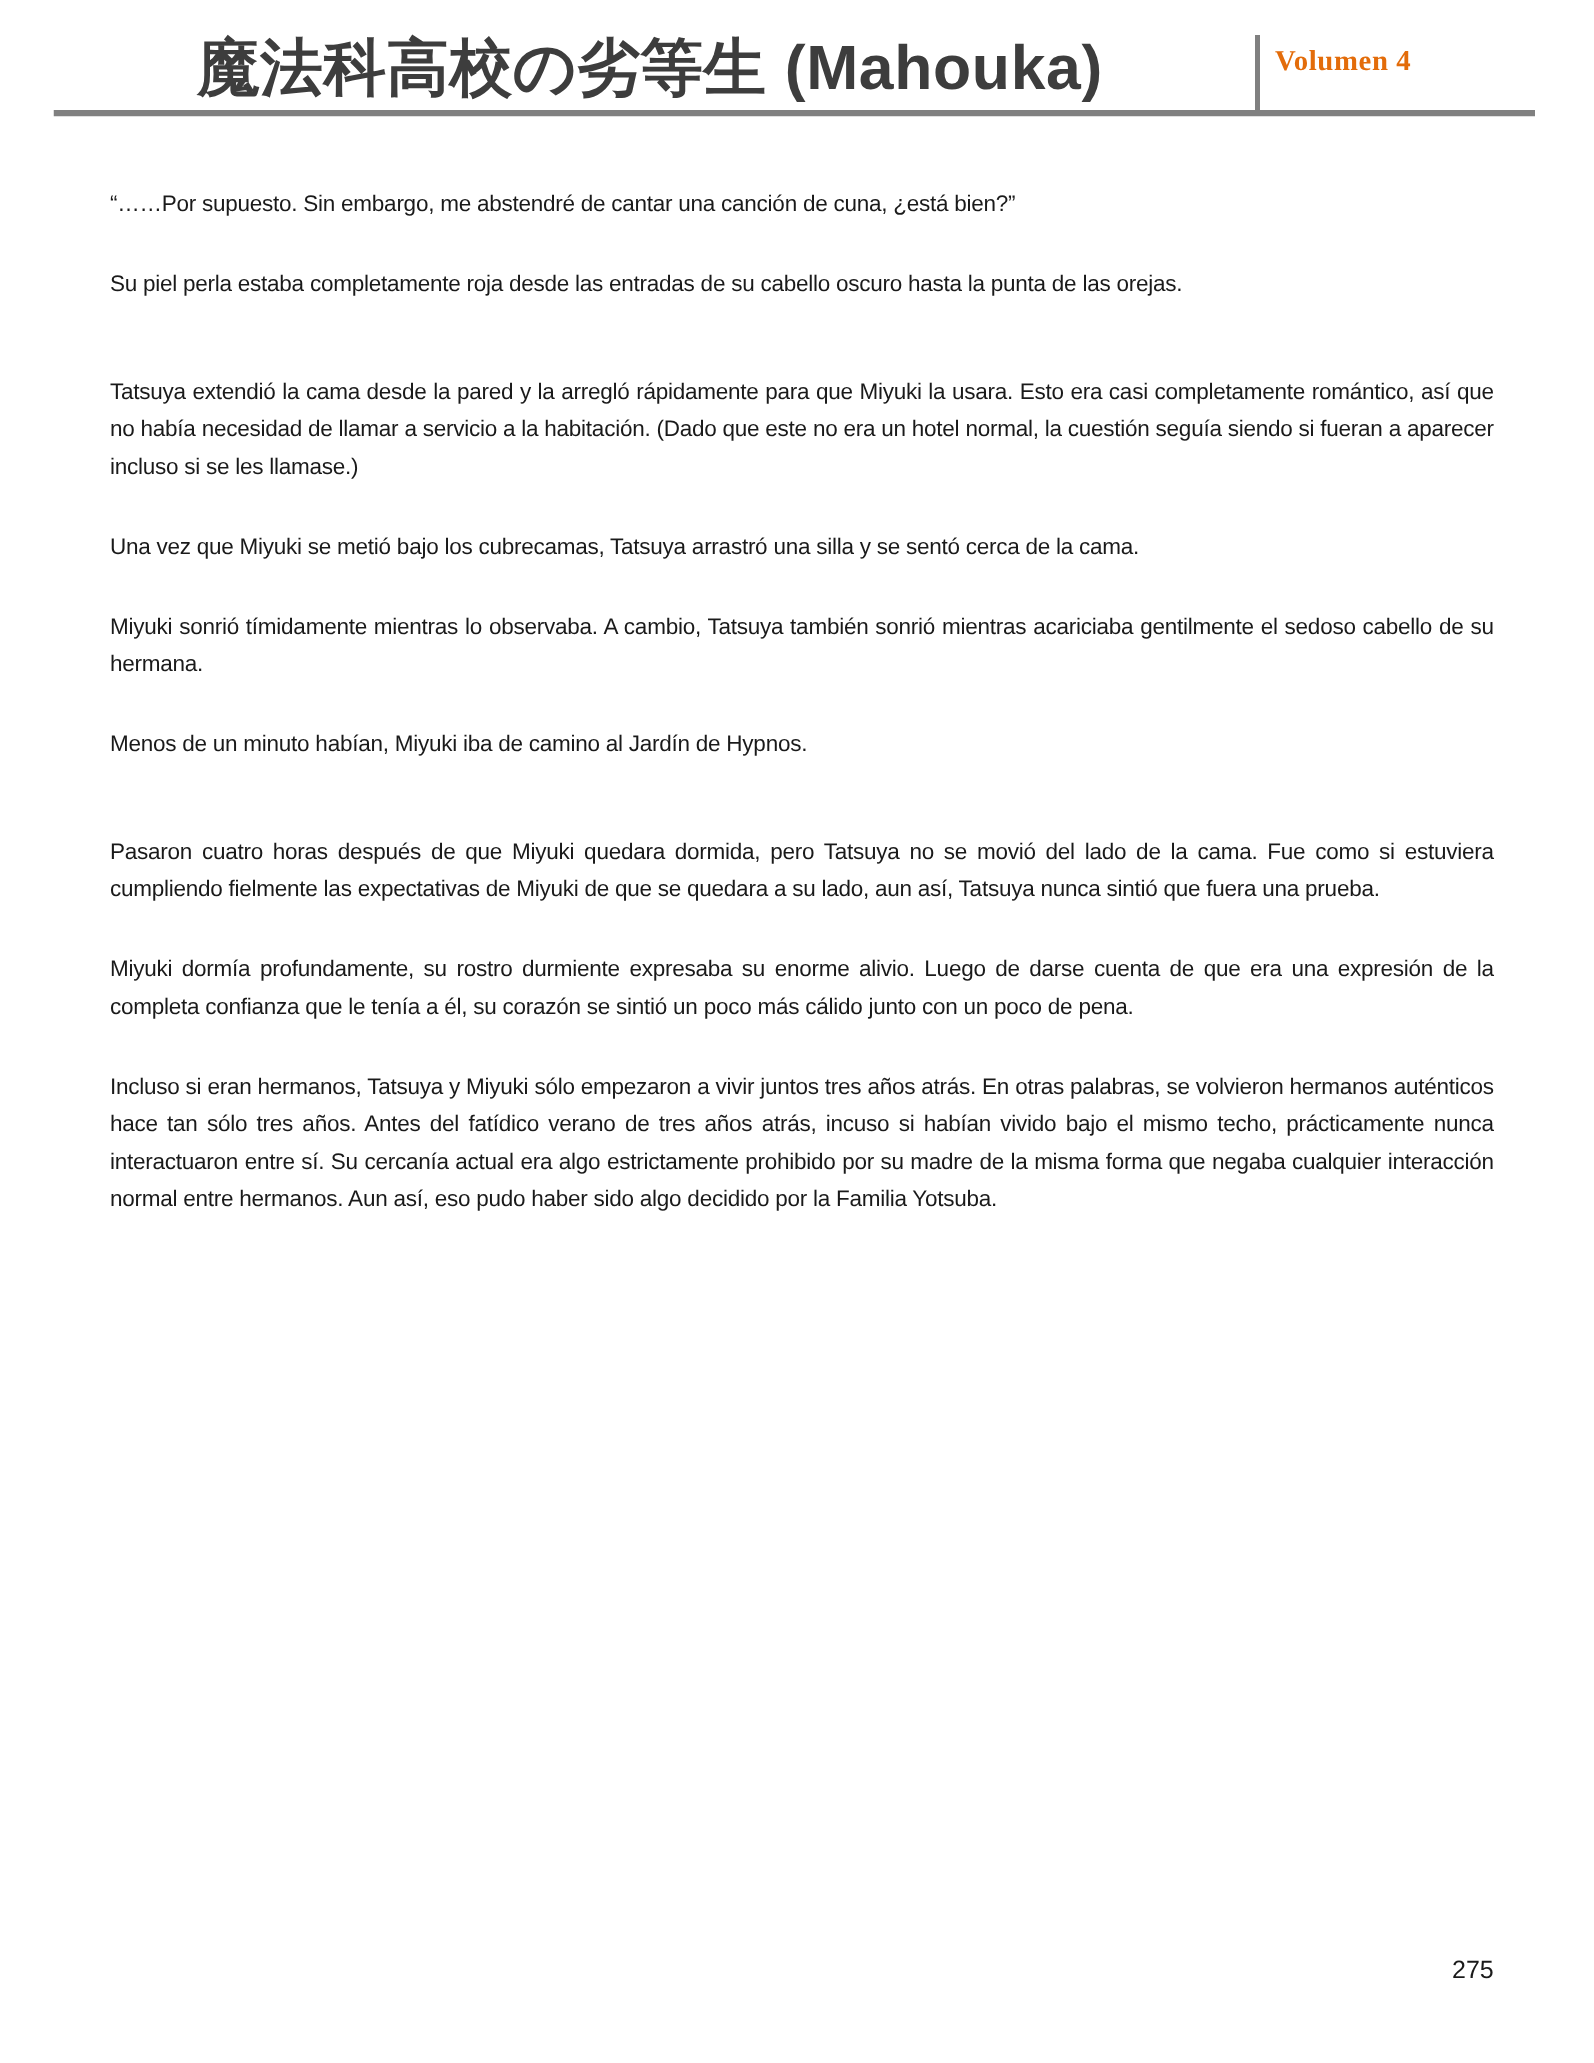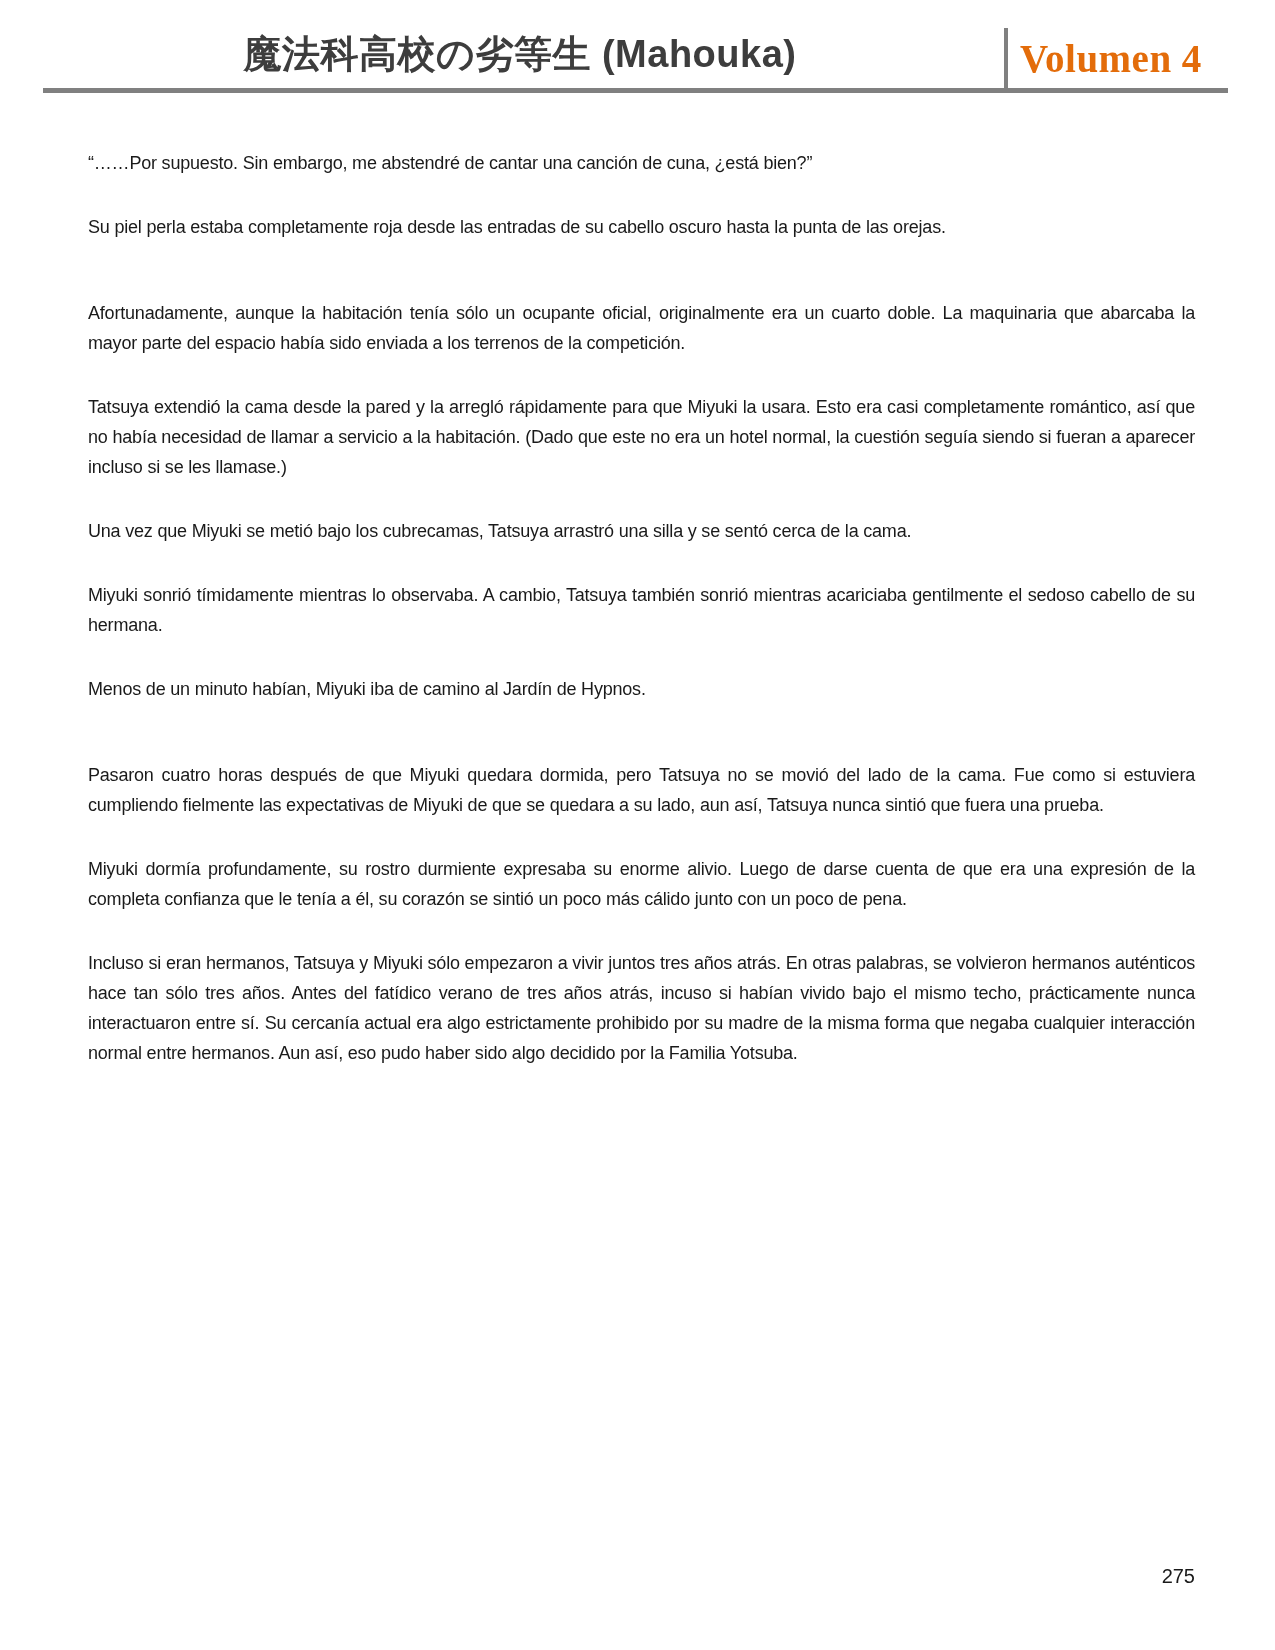--- a/index.html
+++ b/index.html
@@ -12,40 +12,40 @@
     font-family: "Liberation Sans", "DejaVu Sans", sans-serif;
     overflow: hidden;
   }
   
   .header-title {
     position: absolute;
     left: 40px;
     top: 30px;
     width: 960px;
     text-align: center;
-    font-size: 38px;
+    font-size: 50px;
     font-weight: bold;
     color: #3d3d3d;
     letter-spacing: 0.5px;
     line-height: 48px;
     font-family: "Liberation Sans", "DejaVu Sans", sans-serif;
   }
   .header-divider {
     position: absolute;
     left: 1004px;
     top: 28px;
     width: 4px;
     height: 63px;
     background: #808080;
   }
   .volume-label {
     position: absolute;
     left: 1020px;
     top: 36px;
-    font-size: 39px;
+    font-size: 23px;
     font-weight: bold;
     font-family: "Liberation Serif", "DejaVu Serif", serif;
     color: #E36C0A;
     letter-spacing: 0.5px;
   }
   .header-rule {
     position: absolute;
     left: 43px;
     top: 88px;
     width: 1185px;
@@ -87,21 +87,20 @@
   <div class="header-divider"></div>
 
   <div class="volume-label">Volumen 4</div>
 
   <div class="header-rule"></div>
 
   <div class="body-text">
     <p>“……Por supuesto. Sin embargo, me abstendré de cantar una canción de cuna, ¿está bien?”</p>
     <p>Su piel perla estaba completamente roja desde las entradas de su cabello oscuro hasta la punta de las orejas.</p>
     <div class="blank-line"></div>
-    <p>Afortunadamente, aunque la habitación tenía sólo un ocupante oficial, originalmente era un cuarto doble. La maquinaria que abarcaba la mayor parte del espacio había sido enviada a los terrenos de la competición.</p>
     <p>Tatsuya extendió la cama desde la pared y la arregló rápidamente para que Miyuki la usara. Esto era casi completamente romántico, así que no había necesidad de llamar a servicio a la habitación. (Dado que este no era un hotel normal, la cuestión seguía siendo si fueran a aparecer incluso si se les llamase.)</p>
     <p>Una vez que Miyuki se metió bajo los cubrecamas, Tatsuya arrastró una silla y se sentó cerca de la cama.</p>
     <p>Miyuki sonrió tímidamente mientras lo observaba. A cambio, Tatsuya también sonrió mientras acariciaba gentilmente el sedoso cabello de su hermana.</p>
     <p>Menos de un minuto habían, Miyuki iba de camino al Jardín de Hypnos.</p>
     <div class="blank-line"></div>
     <p>Pasaron cuatro horas después de que Miyuki quedara dormida, pero Tatsuya no se movió del lado de la cama. Fue como si estuviera cumpliendo fielmente las expectativas de Miyuki de que se quedara a su lado, aun así, Tatsuya nunca sintió que fuera una prueba.</p>
     <p>Miyuki dormía profundamente, su rostro durmiente expresaba su enorme alivio. Luego de darse cuenta de que era una expresión de la completa confianza que le tenía a él, su corazón se sintió un poco más cálido junto con un poco de pena.</p>
     <p>Incluso si eran hermanos, Tatsuya y Miyuki sólo empezaron a vivir juntos tres años atrás. En otras palabras, se volvieron hermanos auténticos hace tan sólo tres años. Antes del fatídico verano de tres años atrás, incuso si habían vivido bajo el mismo techo, prácticamente nunca interactuaron entre sí. Su cercanía actual era algo estrictamente prohibido por su madre de la misma forma que negaba cualquier interacción normal entre hermanos. Aun así, eso pudo haber sido algo decidido por la Familia Yotsuba.</p>
   </div>
 

